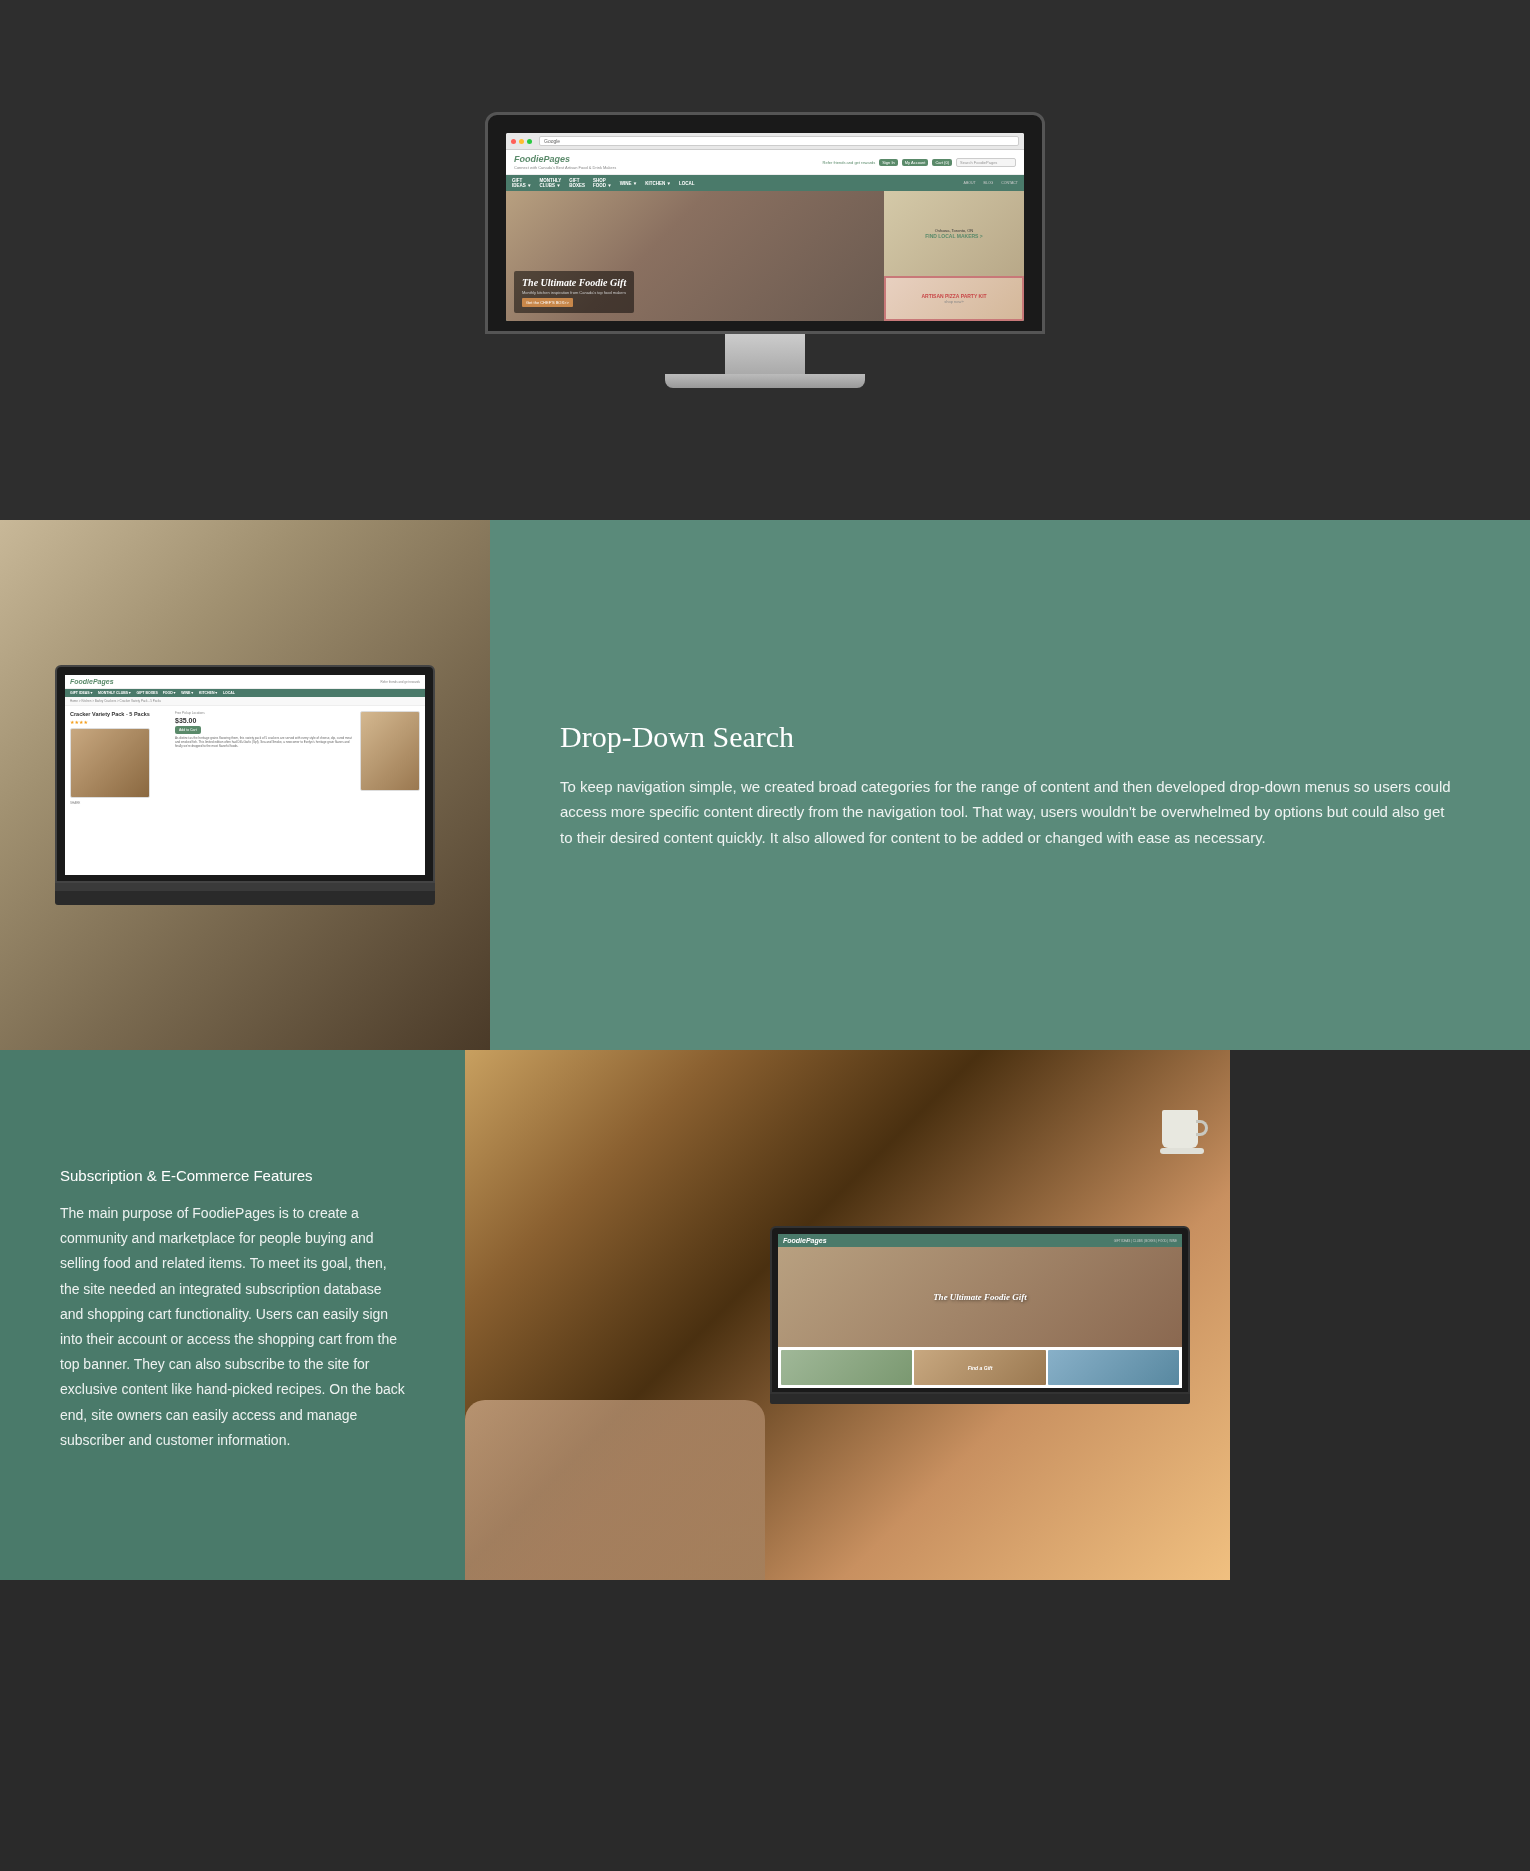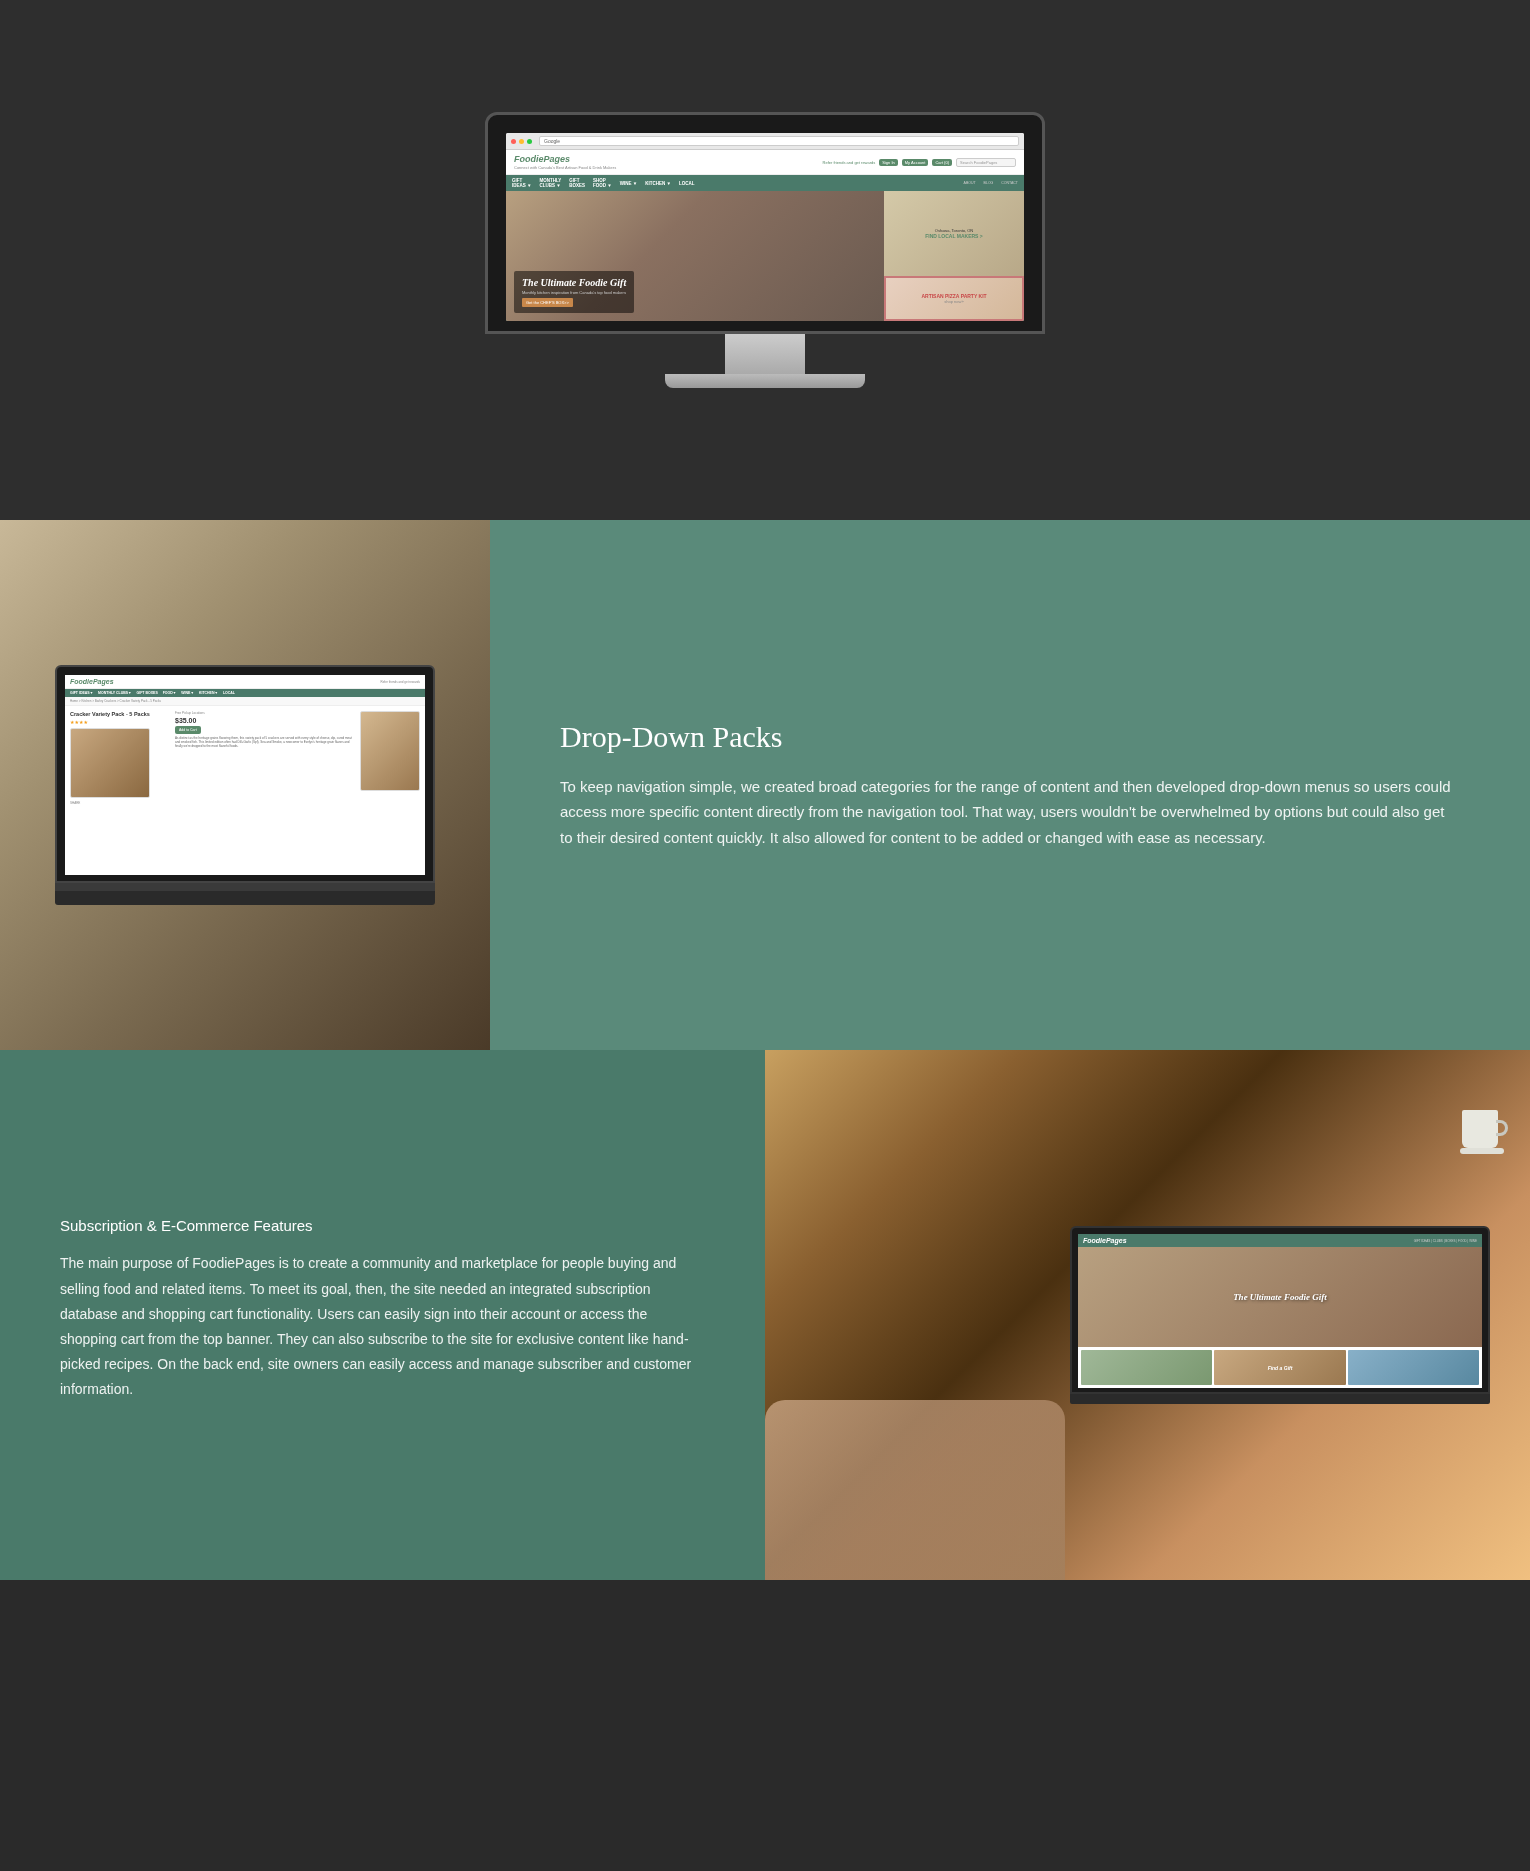--- a/index.html
+++ b/index.html
@@ -467,21 +467,21 @@
 
     .dropdown-body {
       font-size: 15px;
       color: rgba(255,255,255,0.9);
       line-height: 1.7;
     }
 
     
     .section-bottom {
       display: flex;
-      width: 1530px;
+      width: 1230px;
       min-height: 530px;
     }
 
     .section-bottom-left {
       flex: 1;
       background: #4a7a6a;
       padding: 70px 60px;
       display: flex;
       align-items: center;
     }
@@ -776,21 +776,21 @@
           </div>
         </div>
         <div class="laptop-keyboard"></div>
         <div class="laptop-bottom"></div>
       </div>
     </div>
   </div>
 
   <div class="section-middle-right">
     <div class="dropdown-text">
-      <h2 class="dropdown-title">Drop-Down Packs</h2>
+      <h2 class="dropdown-title">Drop-Down Search</h2>
       <p class="dropdown-body">To keep navigation simple, we created broad categories for the range of content and then developed drop-down menus so users could access more specific content directly from the navigation tool. That way, users wouldn't be overwhelmed by options but could also get to their desired content quickly. It also allowed for content to be added or changed with ease as necessary.</p>
     </div>
   </div>
 
 </div>
 
 <div class="section-bottom">
 
   <div class="section-bottom-left">
     <div class="ecommerce-content">

